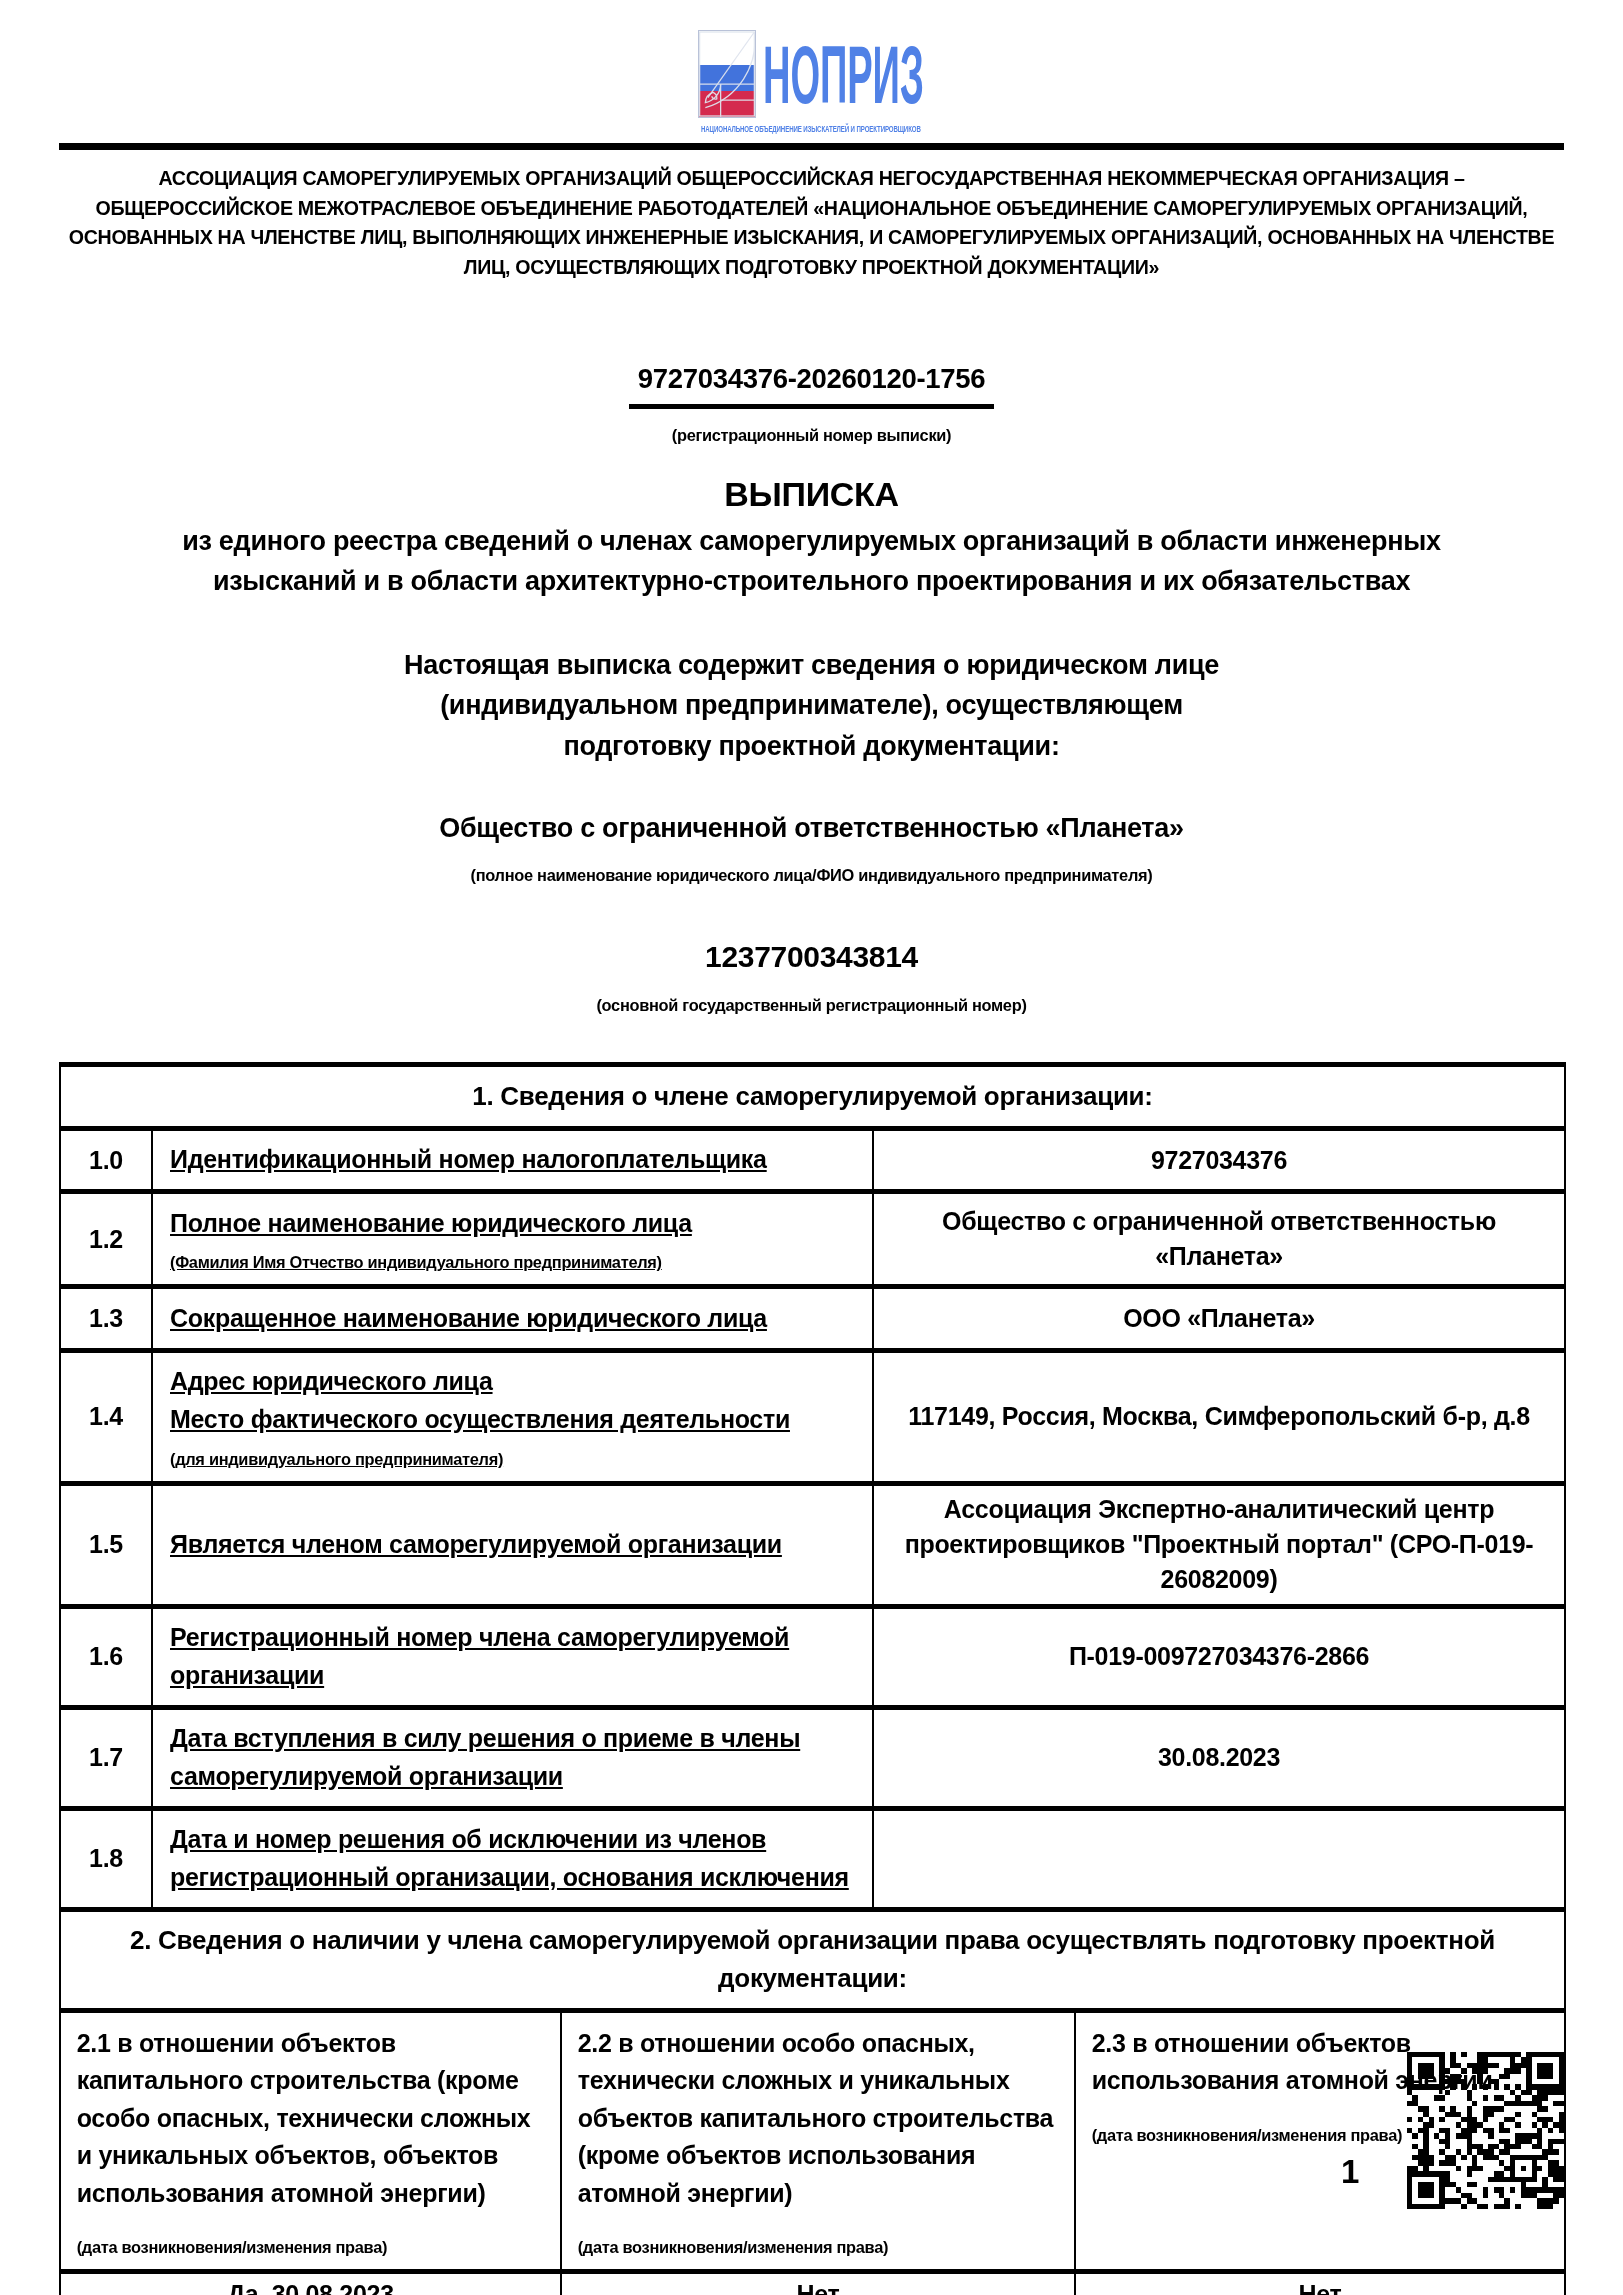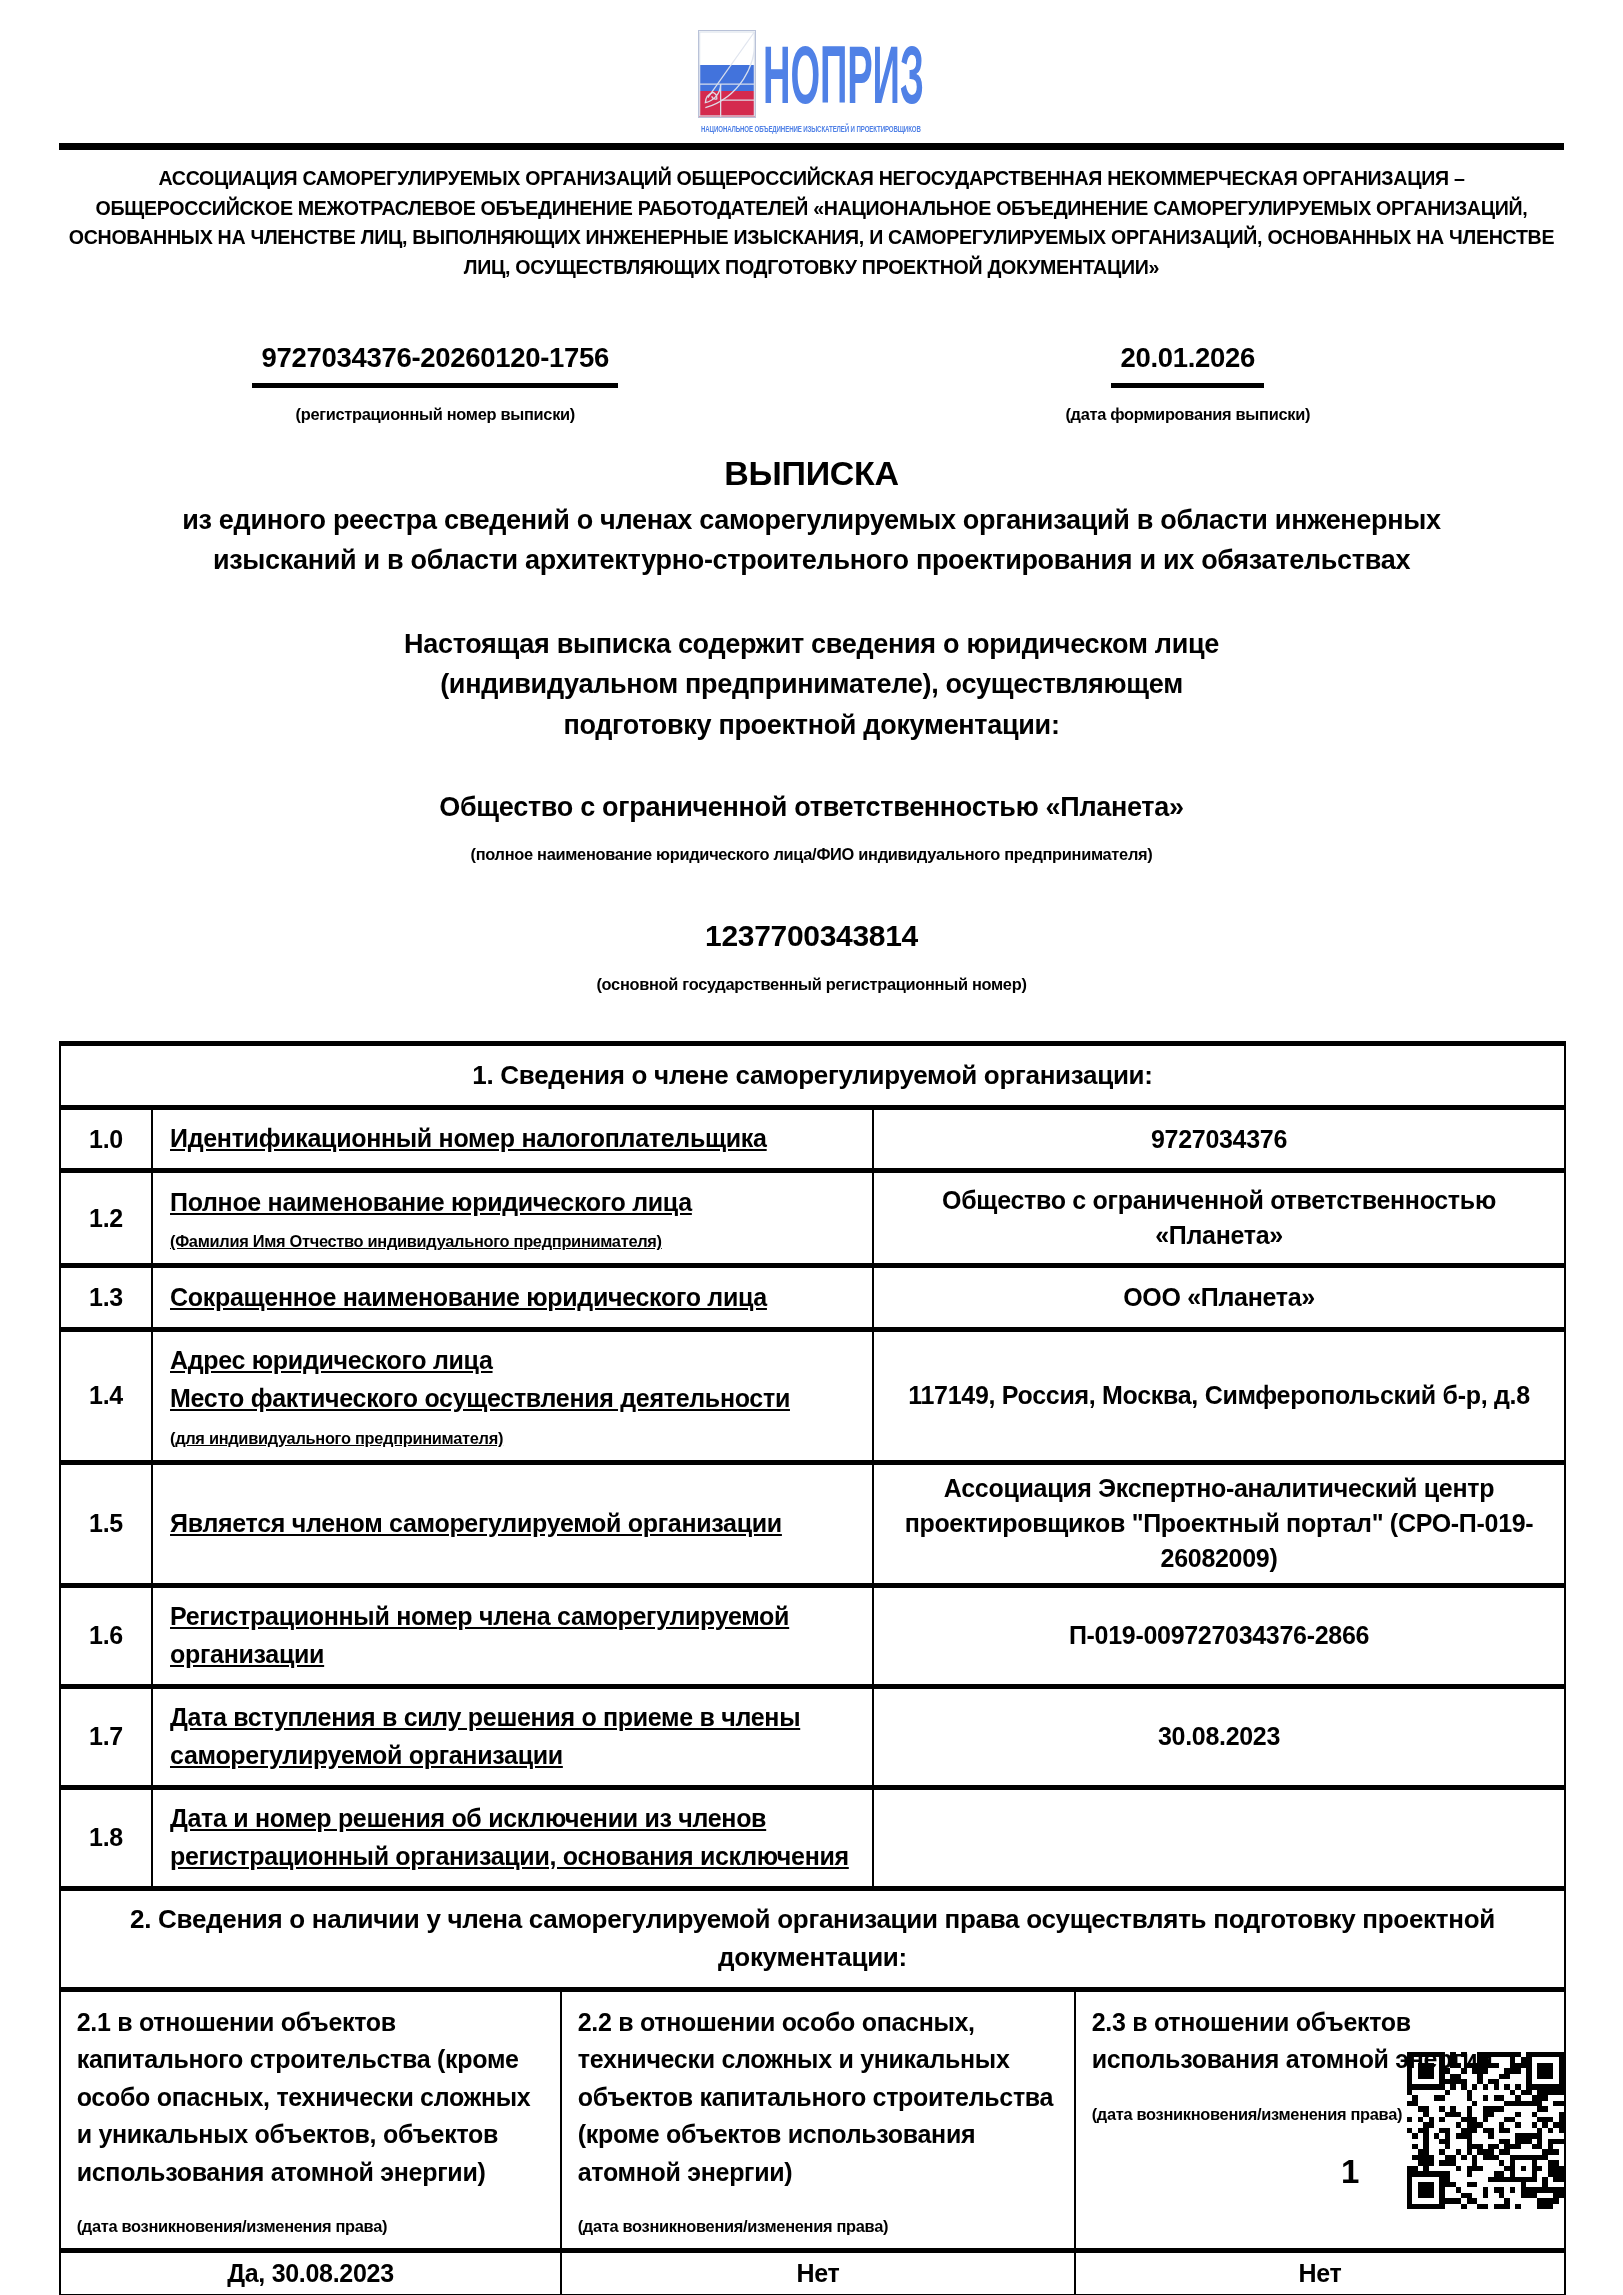--- a/index.html
+++ b/index.html
@@ -16,21 +16,21 @@
   .band-w{position:absolute;left:0;top:0;width:100%;height:40%;background:#fff;}
   .band-b{position:absolute;left:0;top:40%;width:100%;height:30%;background:#4273dc;}
   .band-r{position:absolute;left:0;top:70%;width:100%;height:30%;background:#d42a4e;}
   .spiral{position:absolute;left:0;top:0;width:100%;height:100%;}
   .logo-sub{margin-top:3.9px;}
   
   .rule{height:7.2px;background:#000;margin-top:7.9px;}
   
   .assoc{margin-top:14.4px;text-align:center;font-weight:700;font-size:19.6px;line-height:1.5;}
   
-  .meta-row{display:flex;margin-top:60px;}
+  .meta-row{display:flex;margin-top:81px;}
   .meta-col{flex:1;text-align:center;}
   .meta-main{display:inline-block;font-weight:700;font-size:27.5px;border-bottom:5.2px solid #000;padding:0 9.2px 9.2px 9.2px;}
   .meta-note{margin-top:17px;font-weight:700;font-size:16.4px;}
   
   .doc-title{margin-top:30px;text-align:center;font-weight:700;font-size:34px;}
   .doc-subtitle{margin:6.5px auto 0 auto;max-width:1296px;text-align:center;font-weight:700;font-size:27px;line-height:1.5;}
   .intro{margin:43px auto 0 auto;max-width:838px;text-align:center;font-weight:700;font-size:27px;line-height:1.5;}
   .org-name{margin-top:47px;text-align:center;font-weight:700;font-size:27px;}
   .small-note{margin-top:22px;text-align:center;font-weight:700;font-size:16.4px;}
   .ogrn{margin-top:55px;text-align:center;font-weight:700;font-size:30px;}
@@ -89,24 +89,20 @@
   </div>
 
   <div class="rule"></div>
 
   <div class="assoc">АССОЦИАЦИЯ САМОРЕГУЛИРУЕМЫХ ОРГАНИЗАЦИЙ ОБЩЕРОССИЙСКАЯ НЕГОСУДАРСТВЕННАЯ НЕКОММЕРЧЕСКАЯ ОРГАНИЗАЦИЯ – ОБЩЕРОССИЙСКОЕ МЕЖОТРАСЛЕВОЕ ОБЪЕДИНЕНИЕ РАБОТОДАТЕЛЕЙ «НАЦИОНАЛЬНОЕ ОБЪЕДИНЕНИЕ САМОРЕГУЛИРУЕМЫХ ОРГАНИЗАЦИЙ, ОСНОВАННЫХ НА ЧЛЕНСТВЕ ЛИЦ, ВЫПОЛНЯЮЩИХ ИНЖЕНЕРНЫЕ ИЗЫСКАНИЯ, И САМОРЕГУЛИРУЕМЫХ ОРГАНИЗАЦИЙ, ОСНОВАННЫХ НА ЧЛЕНСТВЕ ЛИЦ, ОСУЩЕСТВЛЯЮЩИХ ПОДГОТОВКУ ПРОЕКТНОЙ ДОКУМЕНТАЦИИ»</div>
 
   <div class="meta-row">
     <div class="meta-col">
       <span class="meta-main">9727034376-20260120-1756</span>
       <div class="meta-note">(регистрационный номер выписки)</div>
-    </div>
-    <div class="meta-col">
-      <span class="meta-main">20.01.2026</span>
-      <div class="meta-note">(дата формирования выписки)</div>
     </div>
   </div>
 
   <div class="doc-title">ВЫПИСКА</div>
   <div class="doc-subtitle">из единого реестра сведений о членах саморегулируемых организаций в области инженерных изысканий и в области архитектурно-строительного проектирования и их обязательствах</div>
   <div class="intro">Настоящая выписка содержит сведения о юридическом лице (индивидуальном предпринимателе), осуществляющем подготовку проектной документации:</div>
 
   <div class="org-name">Общество с ограниченной ответственностью «Планета»</div>
   <div class="small-note">(полное наименование юридического лица/ФИО индивидуального предпринимателя)</div>
 

